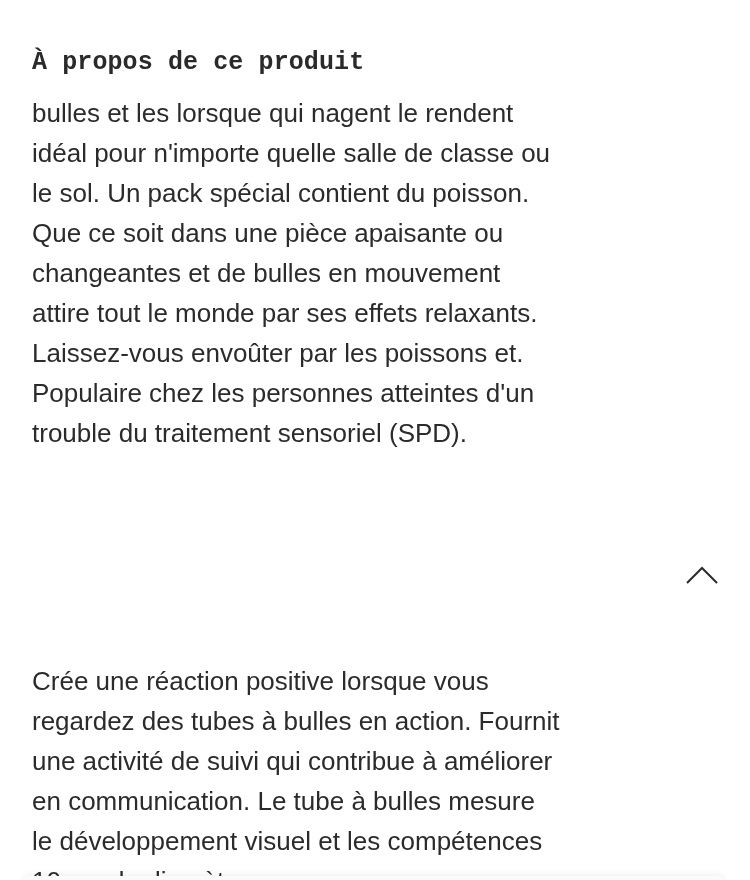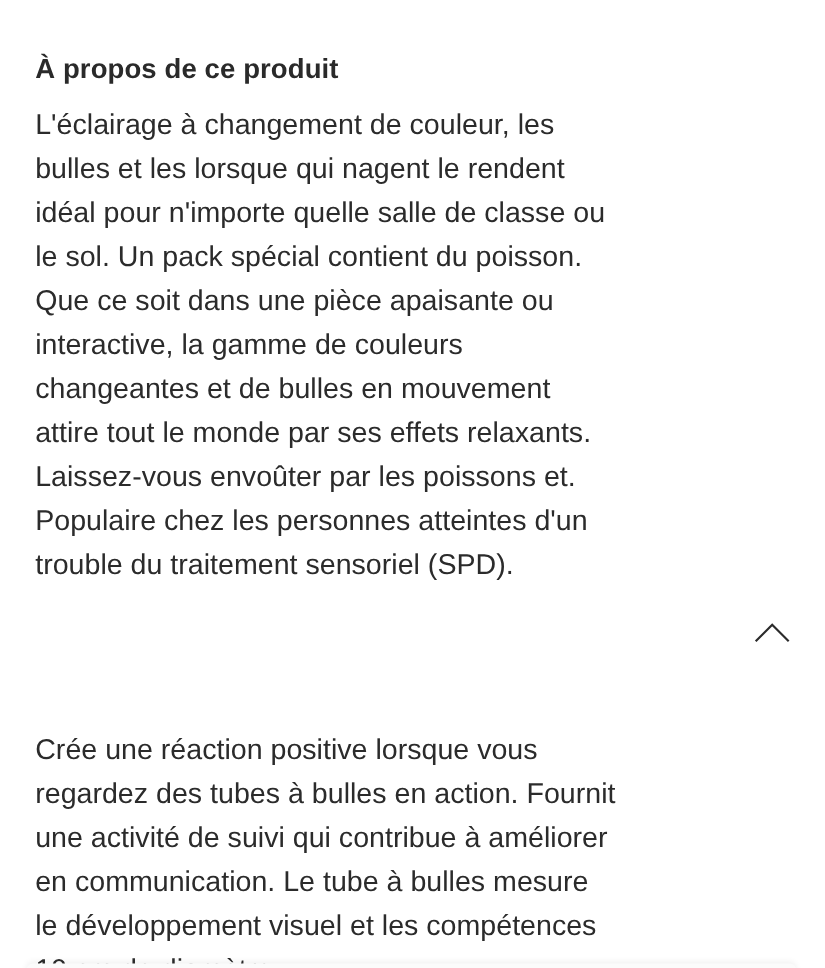--- a/index.html
+++ b/index.html
@@ -1,45 +1,43 @@
 <!DOCTYPE html>
 <html><head>
   <meta charset="utf-8">
   <style>
     html, body { margin: 0; padding: 0; background: #ffffff; }
     body { width: 750px; height: 880px; position: relative; overflow: hidden;
            font-family: "Liberation Sans", "DejaVu Sans", sans-serif; color: #222222; }
     .section { position: absolute; left: 32px; top: 0; width: 640px; }
     .title { position: absolute; top: 46px; left: 0; font-size: 25px; font-weight: bold;
-             color: #2a2a2a; line-height: 34px; white-space: nowrap; letter-spacing: 0.1px; }
+             color: #2a2a2a; line-height: 34px; white-space: nowrap; letter-spacing: 0.1px; font-family: Liberation Mono, monospace; }
     .para { position: absolute; left: 0; margin: 0; }
     .line { display: block; font-size: 26px; line-height: 40px; height: 40px;
             color: #2b2b2b; white-space: nowrap; }
     .p1 { top: 93px; }
     .p2 { top: 613px; margin-top: 48px; }
     .back-top { position: absolute; left: 684px; top: 563px; width: 36px; height: 24px;
                 cursor: pointer; }
     .back-top svg { display: block; }
     .bottom-card { position: absolute; left: 24px; top: 876px; width: 700px; height: 20px;
                    border-radius: 6px; background: #fbfbfb;
                    box-shadow: 0 -2px 6px rgba(0,0,0,0.06); }
   </style>
 </head>
 <body>
 
 <div class="section">
   <div class="title">À propos de ce produit</div>
 
   <div class="para p1">
-    <span class="line">L'éclairage à changement de couleur, les</span>
     <span class="line">bulles et les lorsque qui nagent le rendent</span>
     <span class="line">idéal pour n'importe quelle salle de classe ou</span>
     <span class="line">le sol. Un pack spécial contient du poisson.</span>
     <span class="line">Que ce soit dans une pièce apaisante ou</span>
-    <span class="line">interactive, la gamme de couleurs</span>
     <span class="line">changeantes et de bulles en mouvement</span>
     <span class="line">attire tout le monde par ses effets relaxants.</span>
     <span class="line">Laissez-vous envoûter par les poissons et.</span>
     <span class="line">Populaire chez les personnes atteintes d'un</span>
     <span class="line">trouble du traitement sensoriel (SPD).</span>
   </div>
 
   <div class="para p2">
     <span class="line">Crée une réaction positive lorsque vous</span>
     <span class="line">regardez des tubes à bulles en action. Fournit</span>

